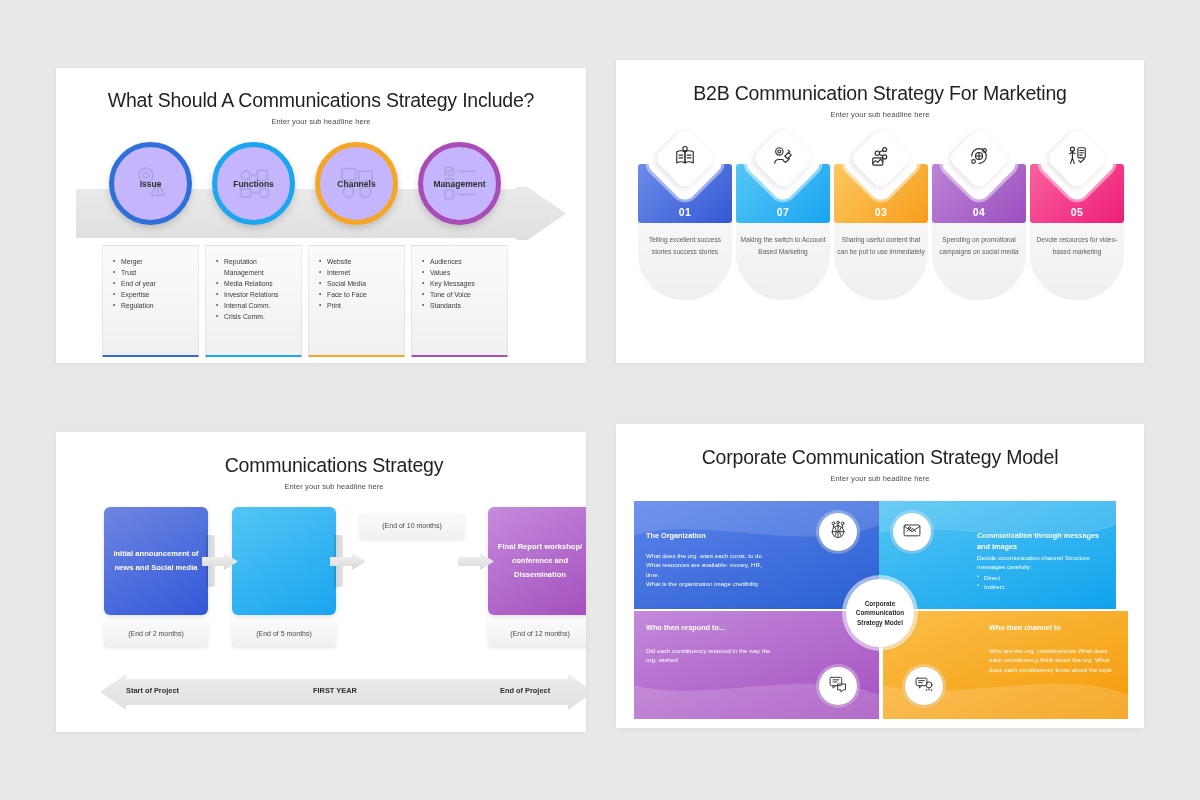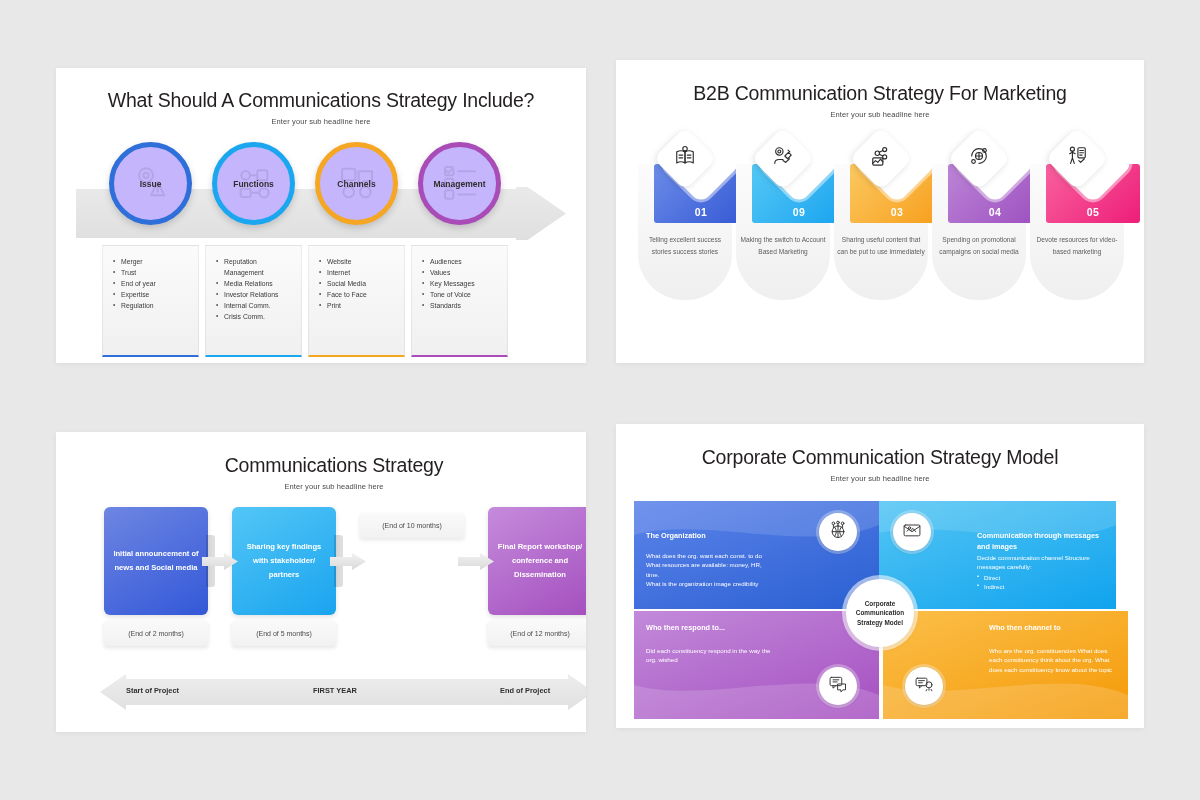--- a/index.html
+++ b/index.html
@@ -89,21 +89,21 @@
   #slide-2 .s-title { margin-top: 22px; }
   .s2-body { position: relative; margin-top: 17px; height: 215px; }
   .s2-col { position: absolute; top: 0; width: 94px; }
   .s2-panel {
     position: absolute; left: 0; top: 28px;
     width: 94px; height: 136px;
     background: linear-gradient(180deg,#fcfcfc 0%,#efefef 100%);
     border-radius: 0 0 46px 46px;
   }
   .s2-band {
-    position: absolute; left: 16px; top: 28px;
+    position: absolute; left: 0; top: 28px;
     width: 94px; height: 59px;
     border-radius: 3px;
     overflow: hidden;
   }
   .s2-band .notch {
     position: absolute; left: 50%; top: -30px;
     width: 58px; height: 58px;
     transform: translateX(-50%) rotate(45deg);
     background: #ffffff;
     border-radius: 11px;
@@ -329,21 +329,21 @@
               <circle cx="12" cy="4" r="2.4"></circle>
               <path d="M11 7h2"></path>
               <path d="M5.5 11h4M5.5 14h4M14.5 11h4M14.5 14h4"></path>
             </svg></div>
           <div class="s2-text">Telling excellent success stories success stories</div>
         </div>
         <div class="s2-col" style="left: 120px;">
           <div class="s2-panel"></div>
           <div class="s2-band" style="background: linear-gradient(135deg, rgb(85, 200, 245) 0%, rgb(25, 163, 240) 100%);">
             <div class="notch"></div>
-            <div class="s2-num">09</div>
+            <div class="s2-num">07</div>
           </div>
           <div class="s2-diamond"></div>
           <div class="s2-icon"><svg width="22" height="22" viewBox="0 0 24 24" fill="none" stroke="#2d2d2d" stroke-width="1.25" stroke-linecap="round" stroke-linejoin="round">
               <circle cx="8" cy="7" r="4"></circle>
               <circle cx="8" cy="7" r="1.6"></circle>
               <path d="M3 20c0-2.5 2.2-4.2 5-4.2h4"></path>
               <path d="M14 12l4-4 3 3-4 4z"></path>
               <path d="M17.5 5.5l2 2"></path>
               <path d="M12 17l3 2 4-4"></path>
             </svg></div>
@@ -429,21 +429,20 @@
               <linearGradient id="a0" x1="0" y1="0" x2="0" y2="1">
                 <stop offset="0%" stop-color="#f2f2f2"></stop>
                 <stop offset="100%" stop-color="#d9d9d9"></stop>
               </linearGradient>
             </defs>
             <path d="M0,4 L22,4 L22,0 L36,8.5 L22,17 L22,13 L0,13 Z" fill="url(#a0)"></path>
           </svg></div>
         <div class="s3-step" style="left: 150px;">
           <div class="s3-box" style="background: linear-gradient(150deg, rgb(83, 198, 246) 0%, rgb(26, 164, 239) 100%);">
             <div class="tab"></div>
-            <p>Sharing key findings with stakeholder/ partners</p>
           </div>
           <div class="s3-cap">(End of 5 months)</div>
         </div>
         <div class="s3-conn" style="left: 248px;"><svg viewBox="0 0 36 17" preserveAspectRatio="none">
             <defs>
               <linearGradient id="a1" x1="0" y1="0" x2="0" y2="1">
                 <stop offset="0%" stop-color="#f2f2f2"></stop>
                 <stop offset="100%" stop-color="#d9d9d9"></stop>
               </linearGradient>
             </defs>

